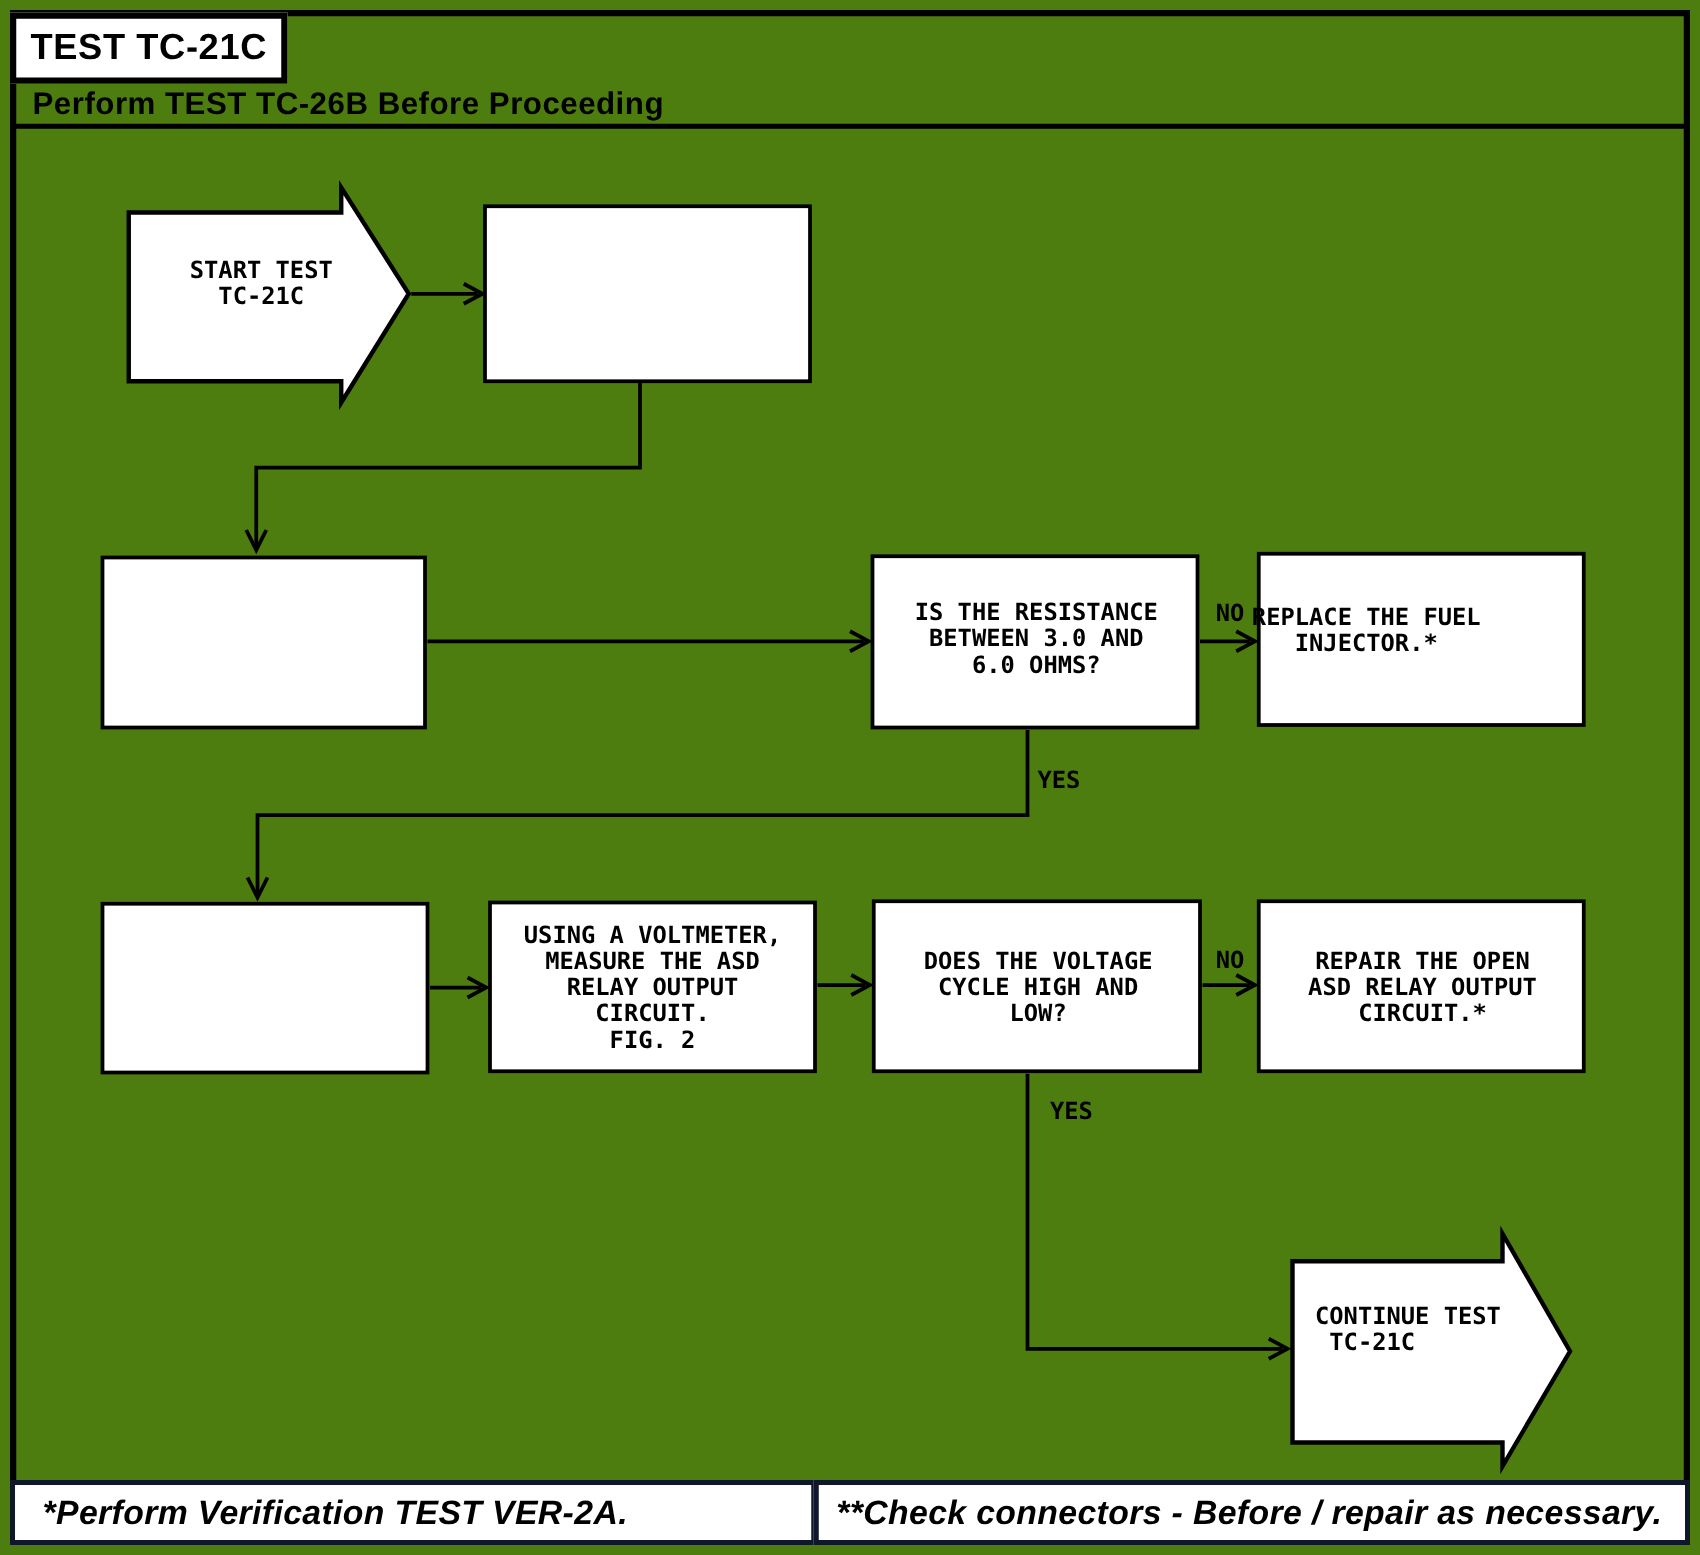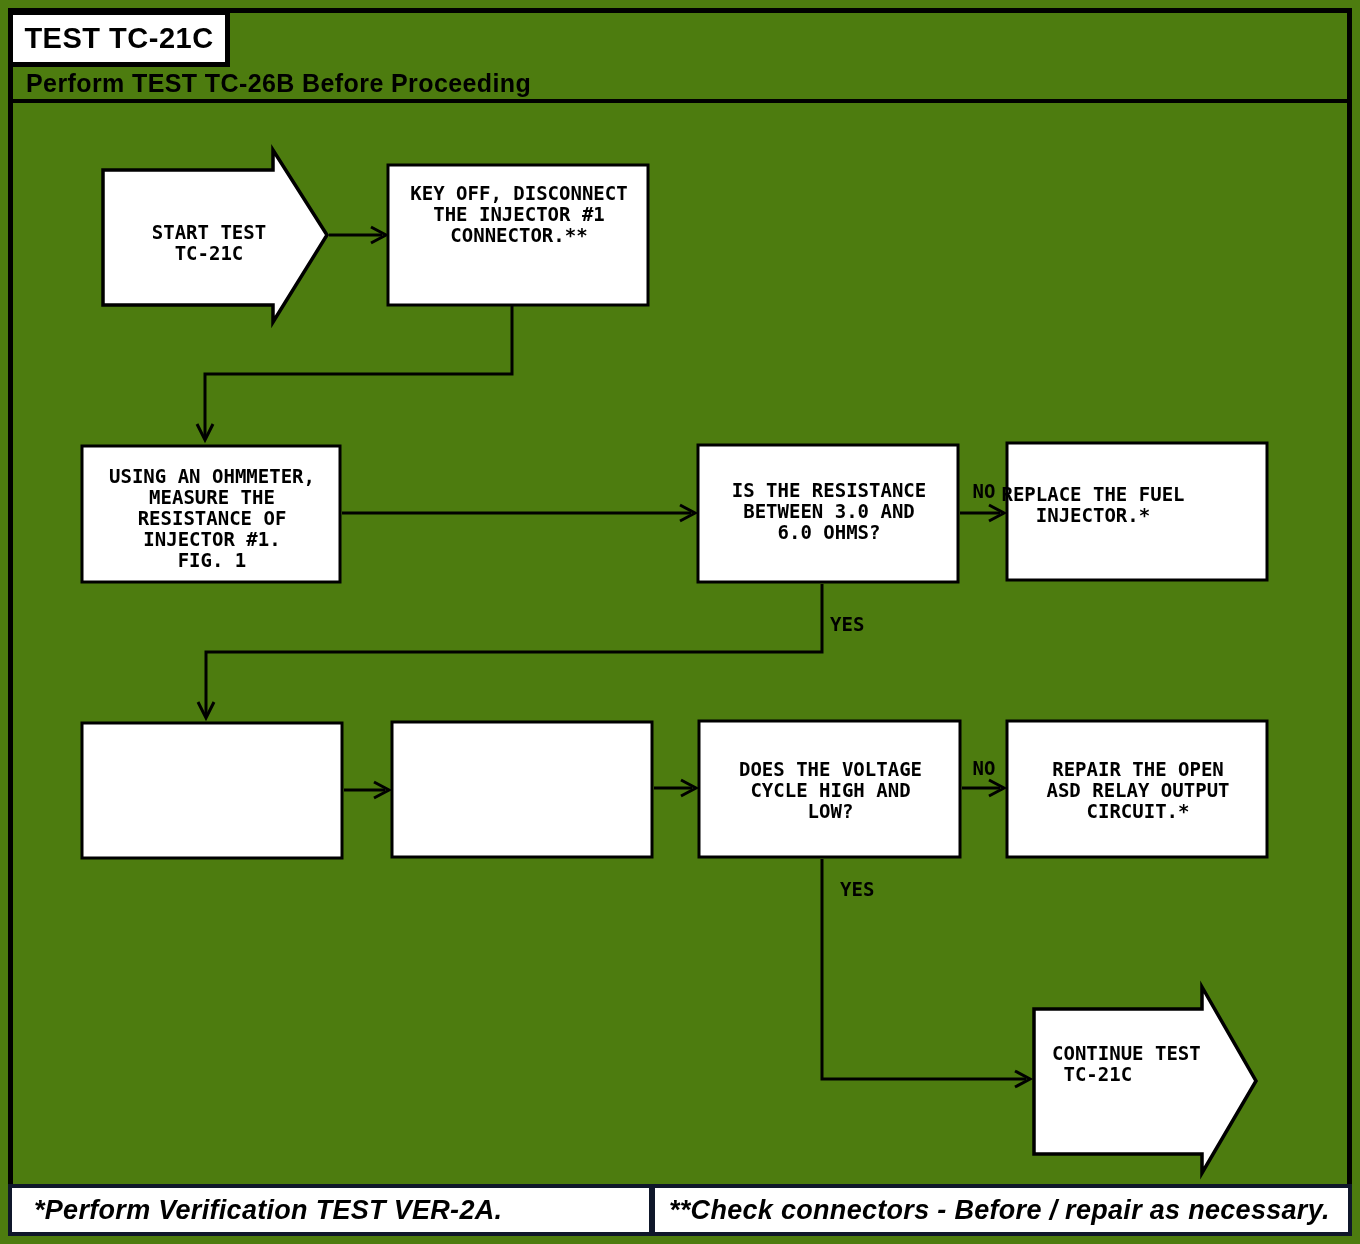--- a/index.html
+++ b/index.html
@@ -111,45 +111,42 @@
     <path d="M989,780 L1004,788 L989,796" stroke="#000" stroke-width="3" fill="none"></path>
 
     <rect x="1007" y="721" width="260" height="136" fill="#fff" stroke="#000" stroke-width="3"></rect>
 
     <path d="M822,859 V1079 H1026" stroke="#000" stroke-width="3" fill="none"></path>
     <path d="M1015,1071 L1030,1079 L1015,1087" stroke="#000" stroke-width="3" fill="none"></path>
 
     <polygon points="1034,1009 1202,1009 1202,987 1256,1081 1202,1173 1202,1154 1034,1154" fill="#fff" stroke="#000" stroke-width="3.5"></polygon>
   </svg>
 
-  <div class="flow-label" style="left:103px;top:206px;width:212px;margin-top:16px;">START TEST
+  <div class="flow-label" style="left:103px;top:206px;width:212px;">START TEST
 TC-21C</div>
 
-  <div class="flow-label" style="left:390px;top:183px;width:258px;">KEY OFF, DISCONNECT
-THE INJECTOR #1
-CONNECTOR.**</div>
 
-  <div class="flow-label" style="left:84px;top:466px;width:256px;">USING AN OHMMETER,
-MEASURE THE
-RESISTANCE OF
-INJECTOR #1.
-FIG. 1</div>
 
   <div class="flow-label" style="left:700px;top:480px;width:258px;">IS THE RESISTANCE
 BETWEEN 3.0 AND
 6.0 OHMS?</div>
 
   <div class="flow-label" style="left:962px;top:481px;width:44px;">NO</div>
 
   <div class="flow-label" style="left:964px;top:484px;width:258px;">REPLACE THE FUEL
 INJECTOR.*</div>
 
   <div class="flow-label left" style="left:830px;top:614px;width:70px;">YES</div>
 
 
+  <div class="flow-label" style="left:394px;top:738px;width:256px;">USING A VOLTMETER,
+MEASURE THE ASD
+RELAY OUTPUT
+CIRCUIT.
+FIG. 2</div>
 
   <div class="flow-label" style="left:701px;top:759px;width:259px;">DOES THE VOLTAGE
 CYCLE HIGH AND
 LOW?</div>
 
   <div class="flow-label" style="left:962px;top:758px;width:44px;">NO</div>
 
   <div class="flow-label" style="left:1009px;top:759px;width:258px;">REPAIR THE OPEN
 ASD RELAY OUTPUT
 CIRCUIT.*</div>

